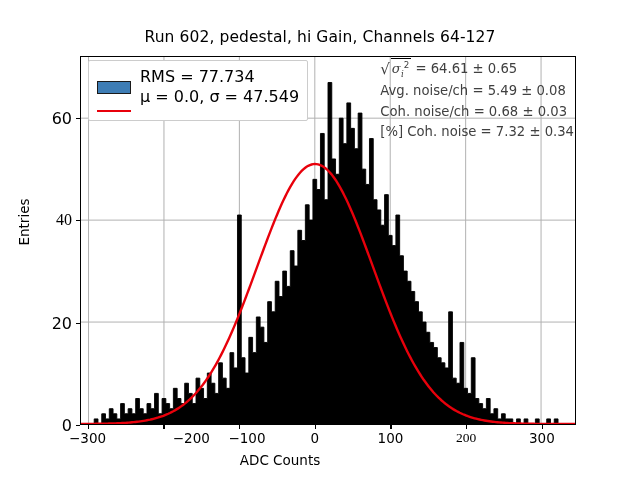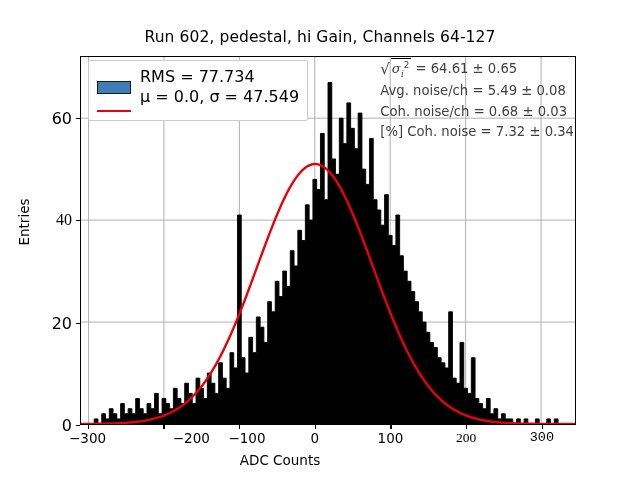--- a/index.html
+++ b/index.html
@@ -282,21 +282,21 @@
       <div class="xlabel-txt" style="left: 163.298px; margin-left: 28px;">−200</div>
       <div class="xtick-mark" style="left: 163.298px;"></div>
       <div class="xlabel-txt" style="left: 239.023px; margin-left: 8px;">−100</div>
       <div class="xtick-mark" style="left: 239.023px;"></div>
       <div class="xlabel-txt" style="left: 314.748px;">0</div>
       <div class="xtick-mark" style="left: 314.748px;"></div>
       <div class="xlabel-txt" style="left: 390.473px;">100</div>
       <div class="xtick-mark" style="left: 390.473px;"></div>
       <div class="xlabel-txt" style="left: 466.198px; font-family: Liberation Serif, serif;">200</div>
       <div class="xtick-mark" style="left: 466.198px;"></div>
-      <div class="xlabel-txt" style="left: 541.924px; font-family: Liberation Mono, monospace;">300</div>
+      <div class="xlabel-txt" style="left: 541.924px;">300</div>
       <div class="xtick-mark" style="left: 541.924px;"></div>
     </div>
 
   <div id="y-axis-title">Entries</div>
   <div id="x-axis-title">ADC Counts</div>
 
   <div id="legend">
     <div class="legend-row">
       <span class="legend-handle">
         <span class="swatch-patch"></span>

